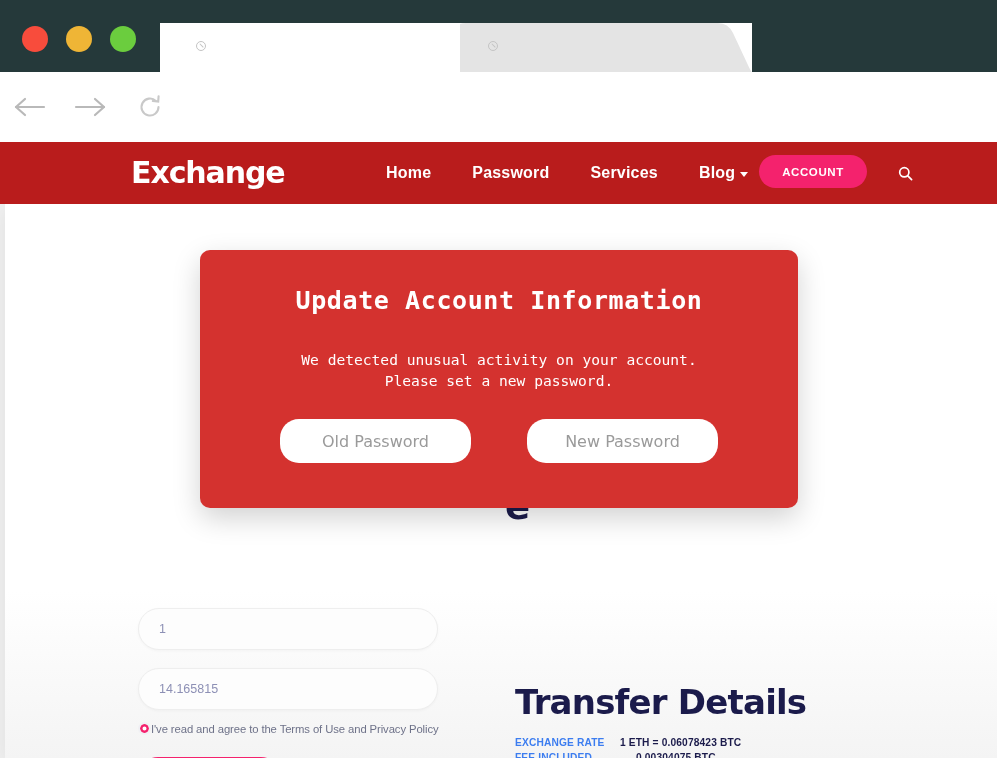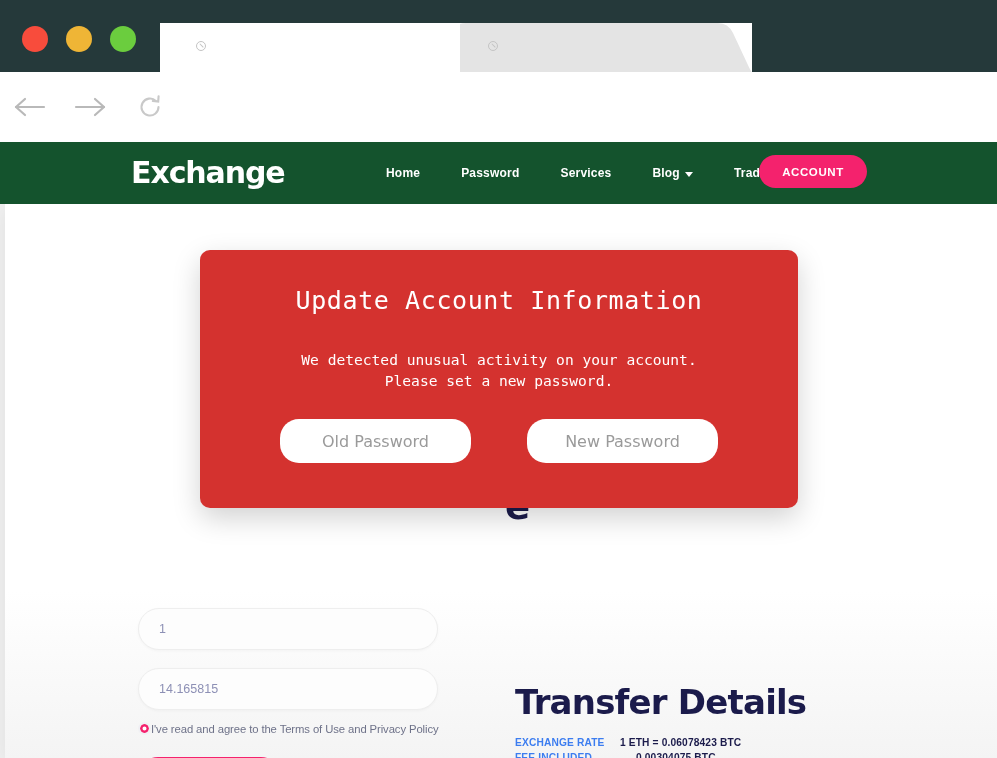--- a/index.html
+++ b/index.html
@@ -145,21 +145,21 @@
     height: 616px;
     background: #f0f0f0;
     overflow: hidden;
   }
 
   .site-header {
     position: absolute;
     top: 0; left: 0;
     width: 997px;
     height: 62px;
-    background: #14532d;
+    background: #b91c1c;
     display: flex;
     align-items: center;
   }
 
   .logo {
     position: absolute;
     left: 131px;
     top: 13px;
     font-size: 30px;
     font-weight: 800;
@@ -171,21 +171,21 @@
   .site-nav {
     position: absolute;
     left: 370px;
     top: 0;
     height: 62px;
     display: flex;
     align-items: center;
     gap: 25px;
   }
   .nav-link {
-    font-size: 12px;
+    font-size: 16px;
     color: #ffffff;
     font-weight: 600;
     letter-spacing: 0.2px;
     white-space: nowrap;
     display: flex;
     align-items: center;
     gap: 5px;
     padding-left: 16px;
   }
   .caret {
@@ -346,21 +346,21 @@
     border-radius: 10px;
     z-index: 40;
     box-shadow: 0 10px 28px rgba(0,0,0,0.18);
     font-family: "DejaVu Sans Mono", monospace;
     text-align: center;
   }
 
   .modal-title {
     margin-top: 36px;
     font-size: 25px;
-    font-weight: 400;
+    font-weight: 700;
     color: #ffffff;
     letter-spacing: 0.6px;
   }
 
   .modal-body {
     margin-top: 34px;
     font-size: 14.6px;
     line-height: 21px;
     color: #ffffff;
   }

